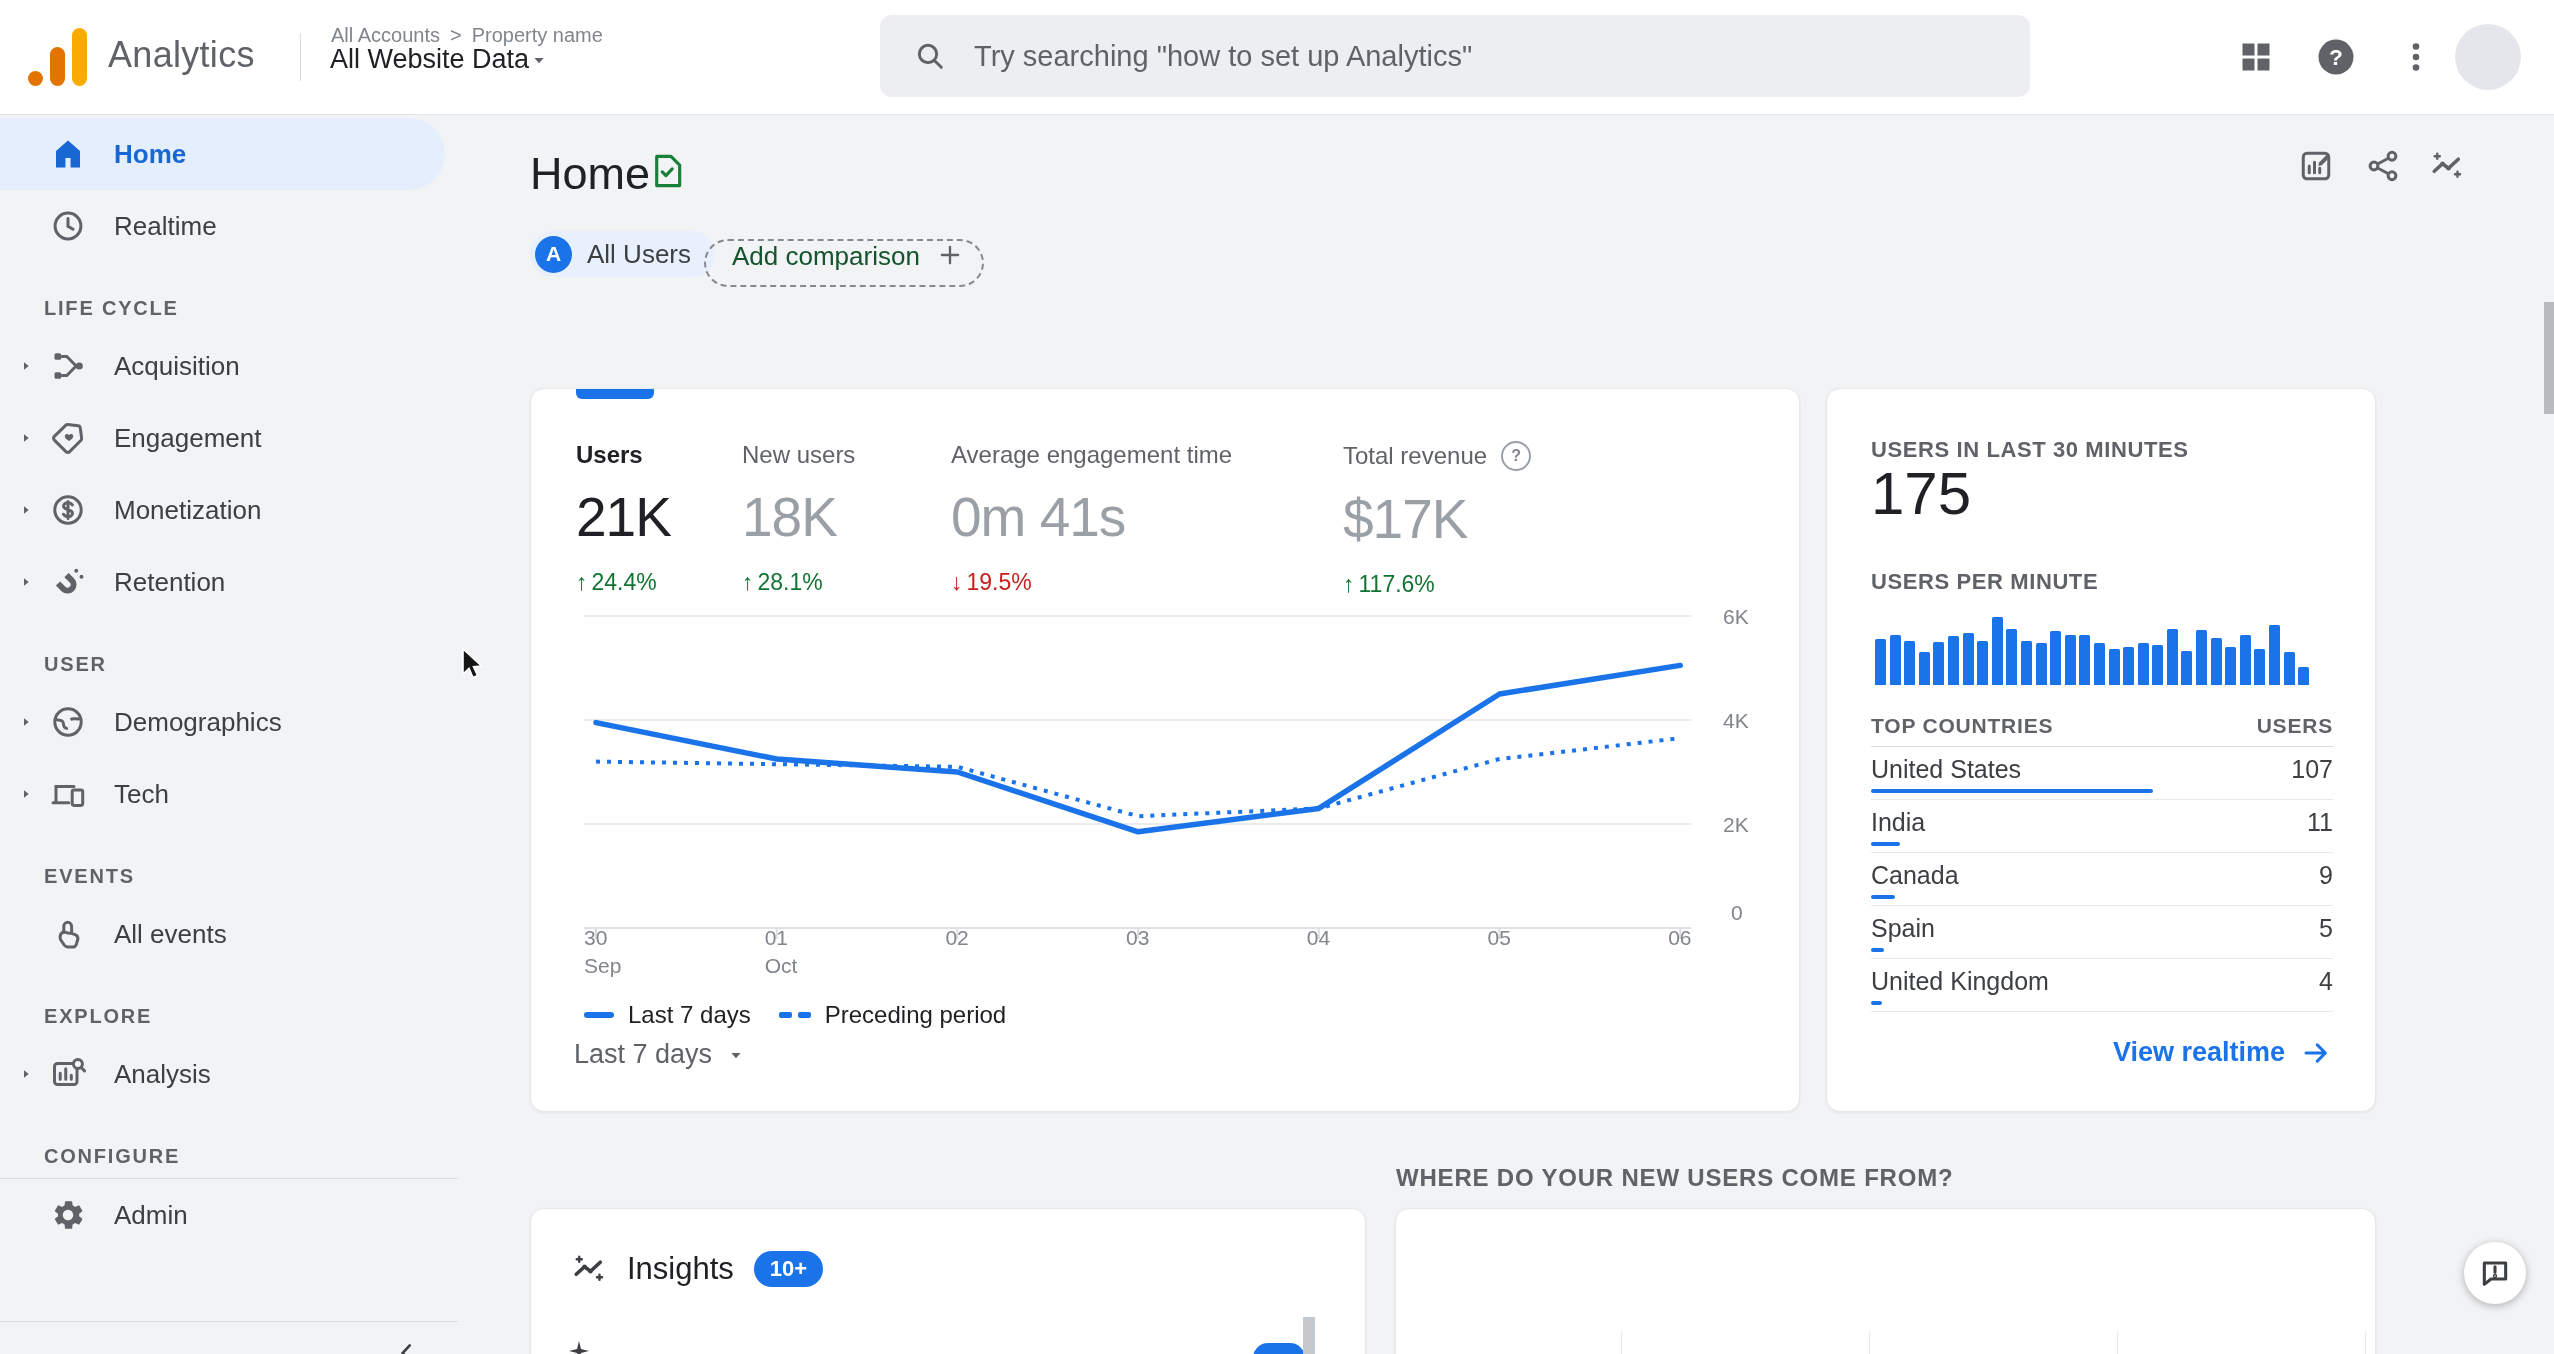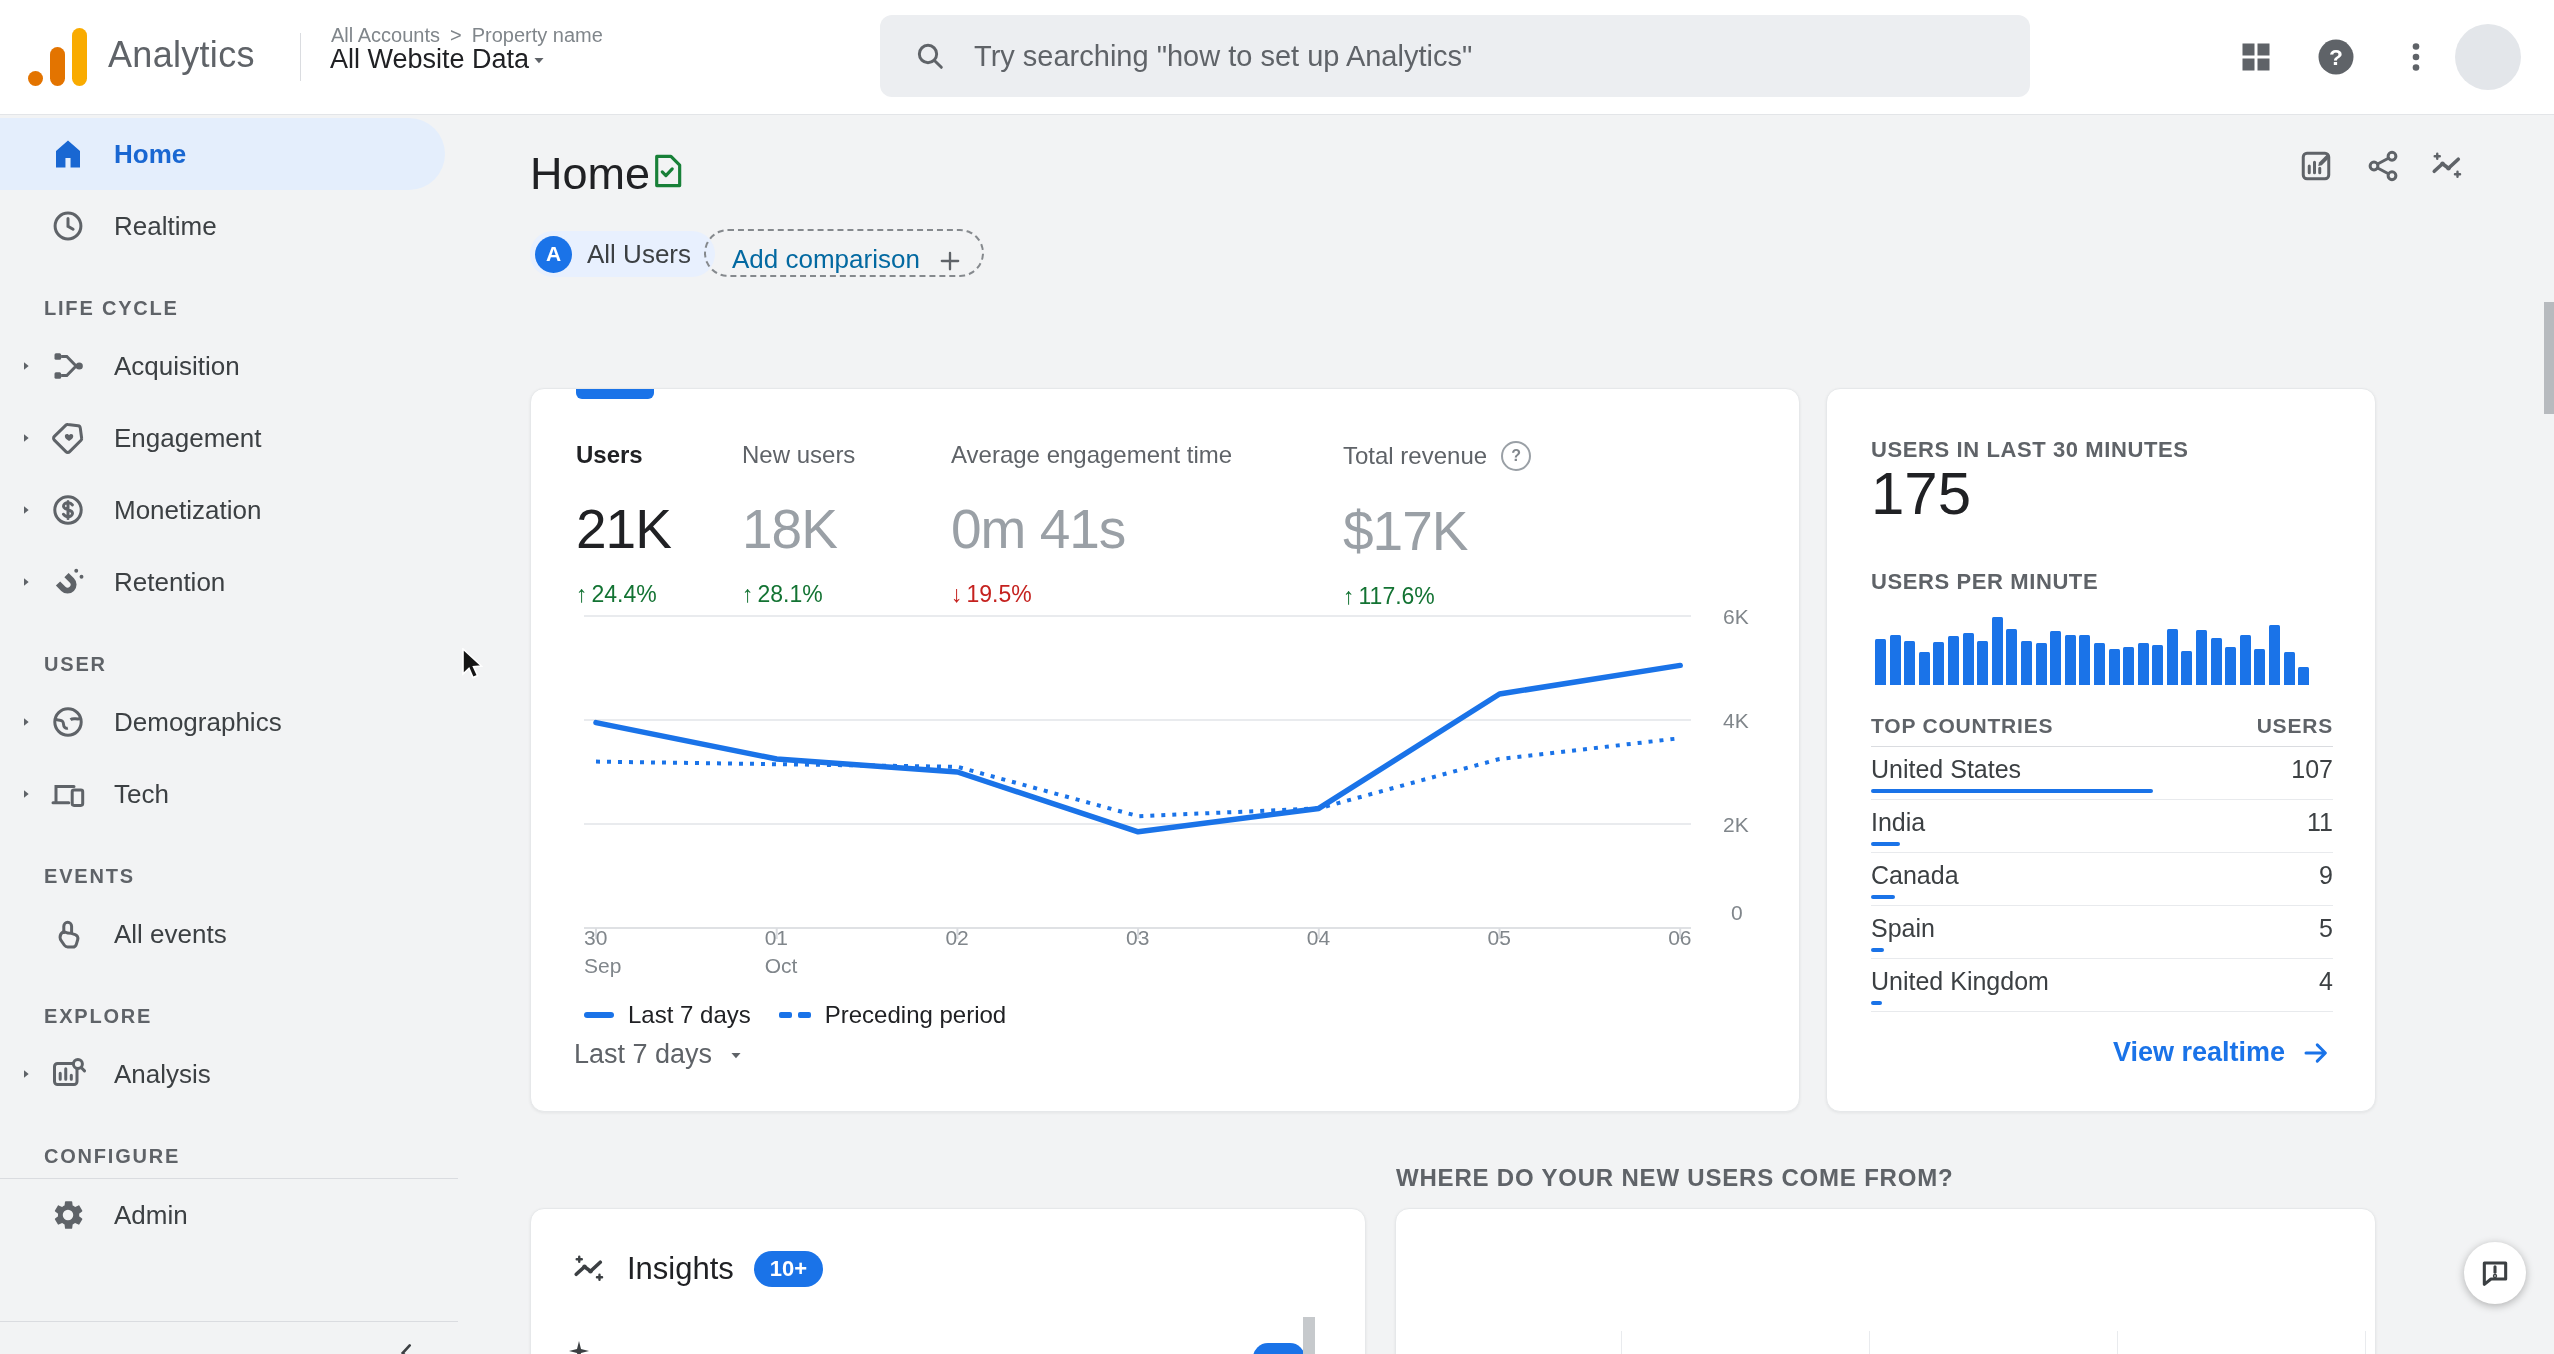--- a/index.html
+++ b/index.html
@@ -51,39 +51,39 @@
   .pg-ic{position:absolute;width:36px;height:36px;color:#5f6368;cursor:pointer;}
   .pg-edit{left:2298px;top:148px;}
   .pg-share{left:2365px;top:148px;}
   .pg-insights{left:2429px;top:148px;}
 
   .chip-users{position:absolute;left:530px;top:231px;height:46px;display:inline-flex;align-items:center;
               gap:15px;background:#e8f0fe;border-radius:23px;padding:0 24px 0 5px;cursor:pointer;}
   .chip-letter{width:37px;height:37px;border-radius:50%;background:#1a73e8;color:#fff;font-size:21px;
                font-weight:700;display:flex;align-items:center;justify-content:center;}
   .chip-users span.lbl{font-size:26px;color:#3c4043;}
-  .chip-add{position:absolute;left:704px;top:229px;height:48px;display:inline-flex;align-items:flex-end;
+  .chip-add{position:absolute;left:704px;top:239px;height:48px;display:inline-flex;align-items:flex-start;
             gap:16px;border:2px dashed #85898d;border-radius:26px;padding:0 18px 0 26px;cursor:pointer;
-            font-size:26px;color:#0369a1;box-sizing:border-box;}
+            font-size:26px;color:#14532d;box-sizing:border-box;}
   .plus-ic{width:28px;height:28px;color:#5f6368;}
 
   .card{position:absolute;background:#fff;border:1px solid #e6e8ea;border-radius:14px;
         box-shadow:0 1px 3px rgba(60,64,67,.08);box-sizing:border-box;}
   .card-overview{left:530px;top:388px;width:1270px;height:724px;}
   .card-realtime{left:1826px;top:388px;width:550px;height:724px;}
   .card-insights{left:530px;top:1208px;width:836px;height:220px;}
   .card-newusers{left:1395px;top:1208px;width:981px;height:220px;}
 
   .tab-indicator{position:absolute;left:45px;top:0;width:78px;height:10px;background:#1a73e8;
                  border-radius:0 0 6px 6px;}
 
   .metric{position:absolute;top:52px;cursor:pointer;}
   .m-label{font-size:24px;color:#5f6368;display:flex;align-items:center;gap:14px;}
   .metric.primary .m-label{color:#202124;font-weight:700;}
-  .m-value{font-size:55px;color:#9aa0a6;margin-top:28px;letter-spacing:-1px;}
+  .m-value{font-size:55px;color:#9aa0a6;margin-top:16px;letter-spacing:-1px;}
   .metric.primary .m-value{color:#202124;}
   .m-delta{margin-top:20px;font-size:23px;display:flex;align-items:center;gap:4px;}
   .m-delta.up{color:#137333;}
   .m-delta.down{color:#c5221f;}
   .help-circle{width:26px;height:26px;border:2px solid #9aa0a6;border-radius:50%;color:#80868b;
                font-size:16px;display:flex;align-items:center;justify-content:center;font-weight:700;}
 
   .trend-wrap{position:absolute;left:30px;top:207px;width:1240px;height:400px;}
   .legend{position:absolute;left:53px;top:612px;display:flex;align-items:center;gap:28px;
           font-size:24px;color:#202124;}

